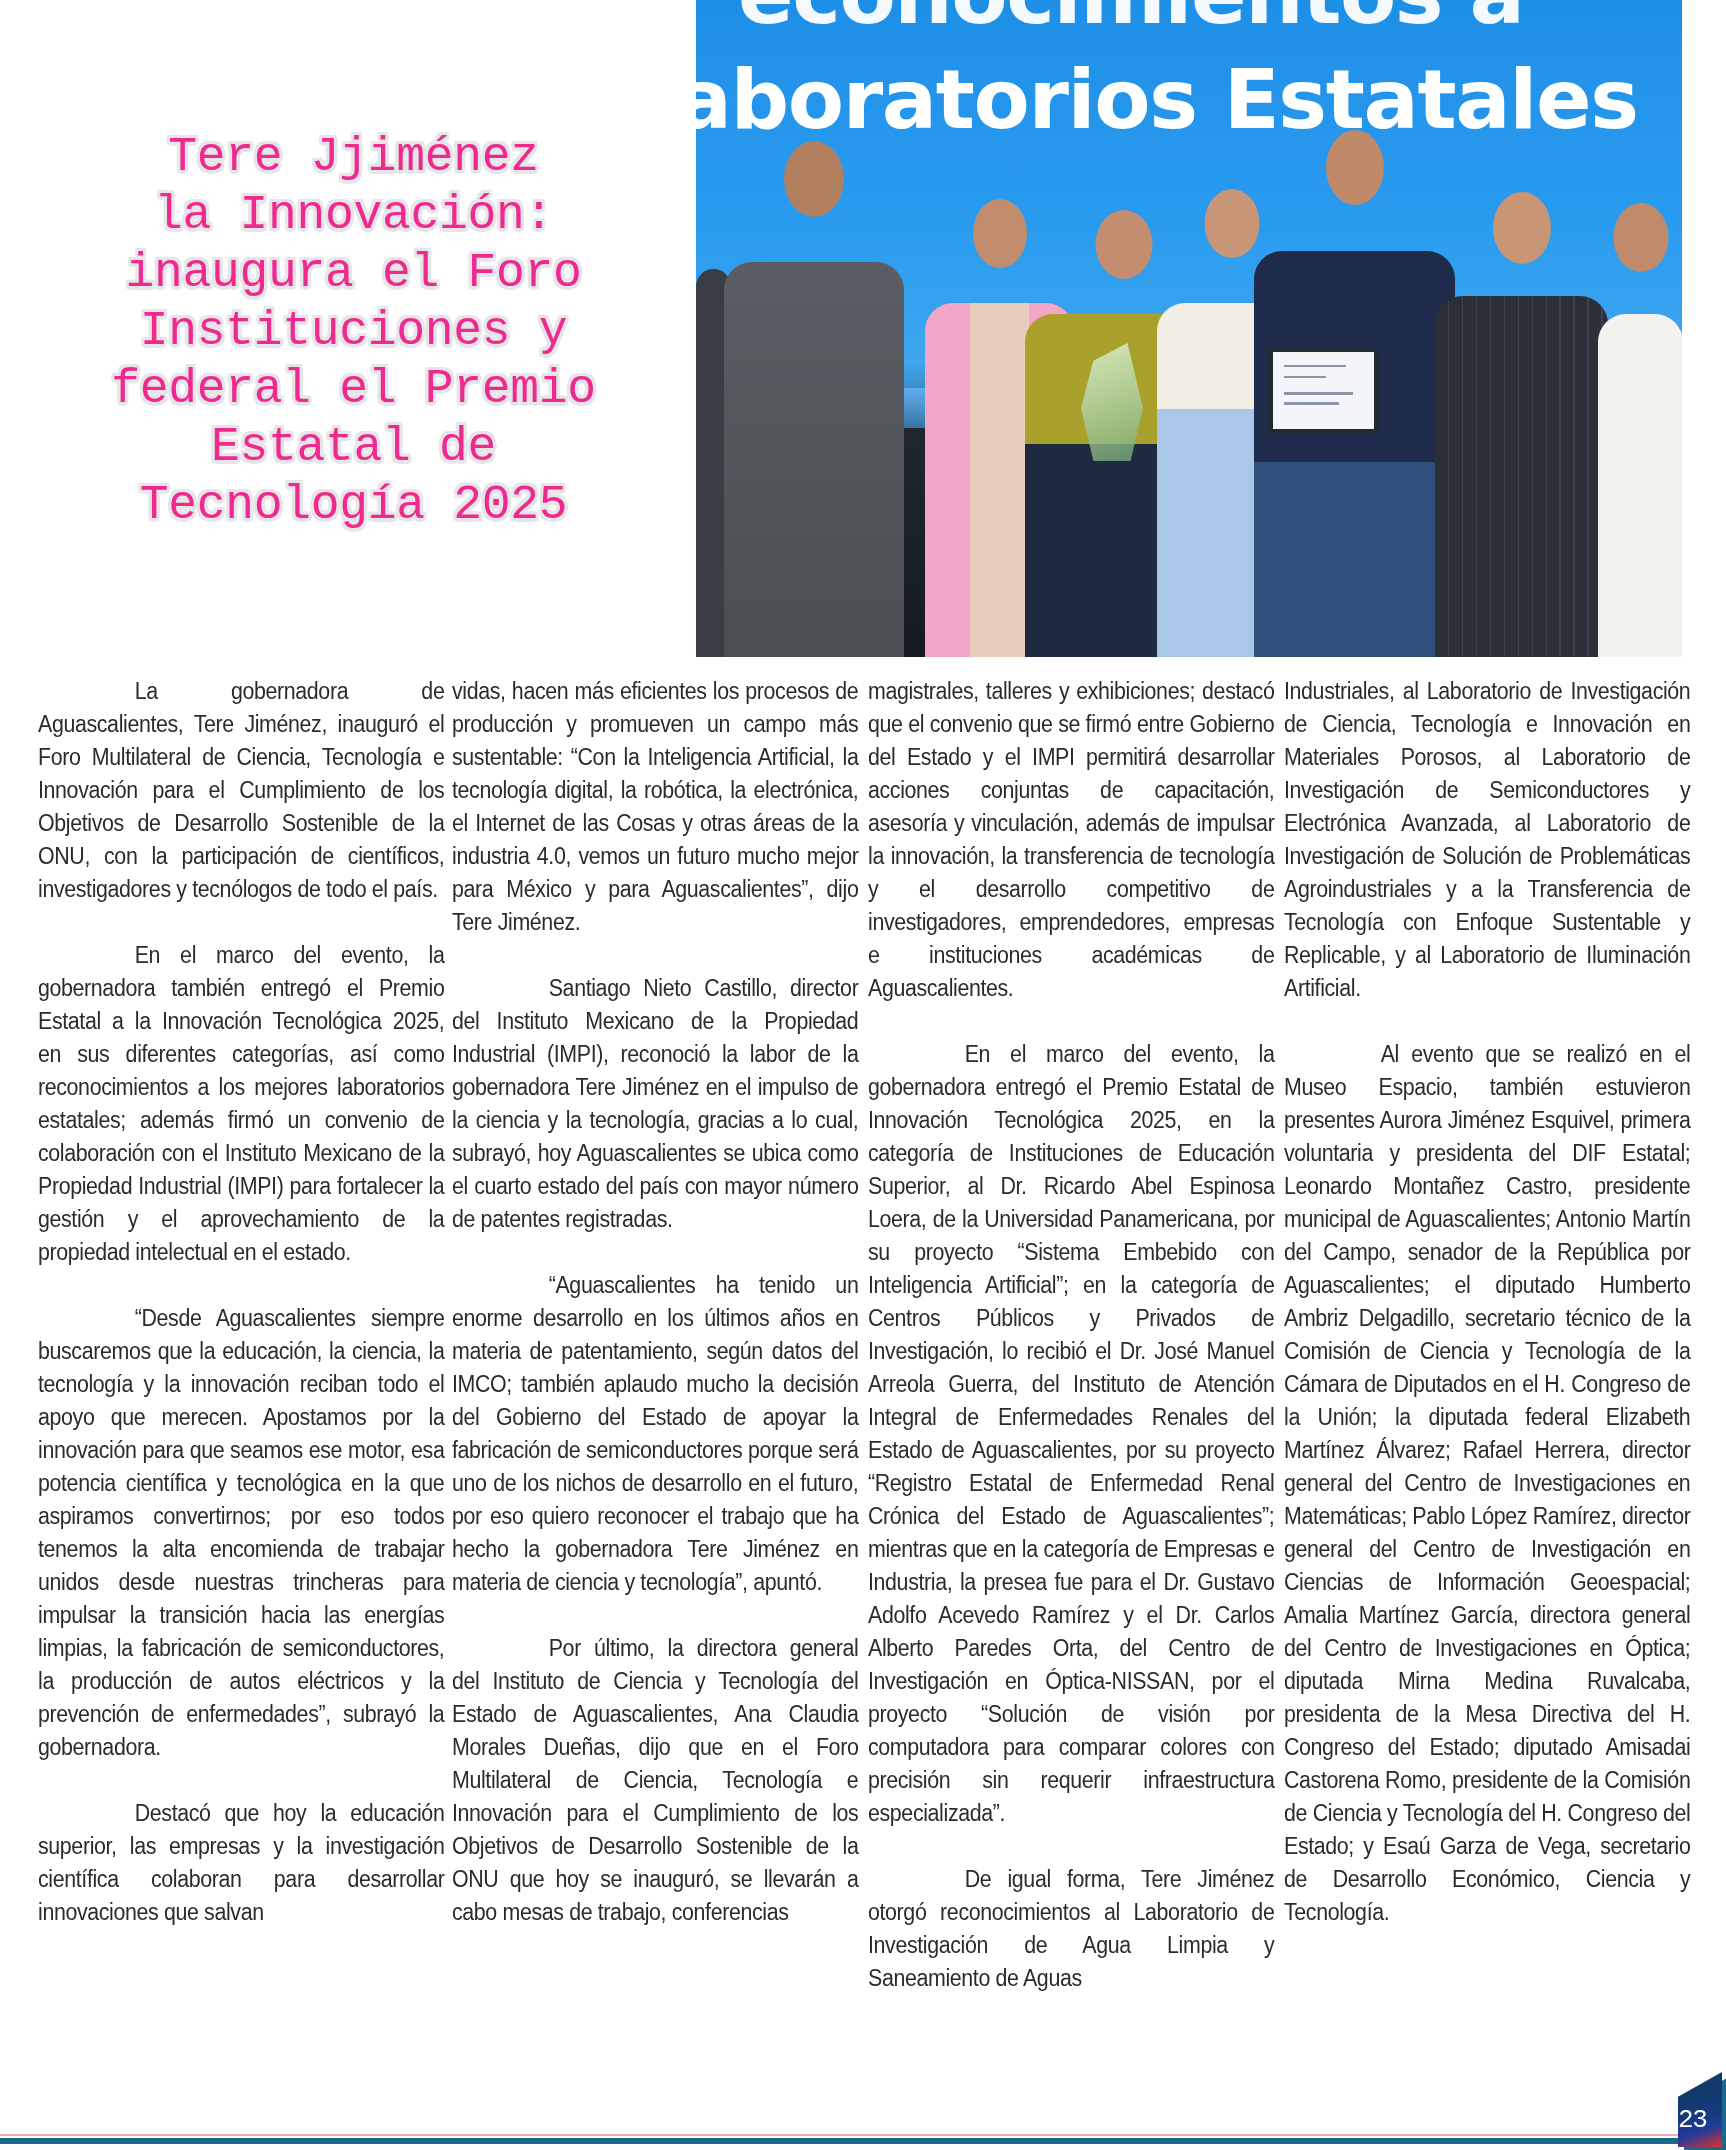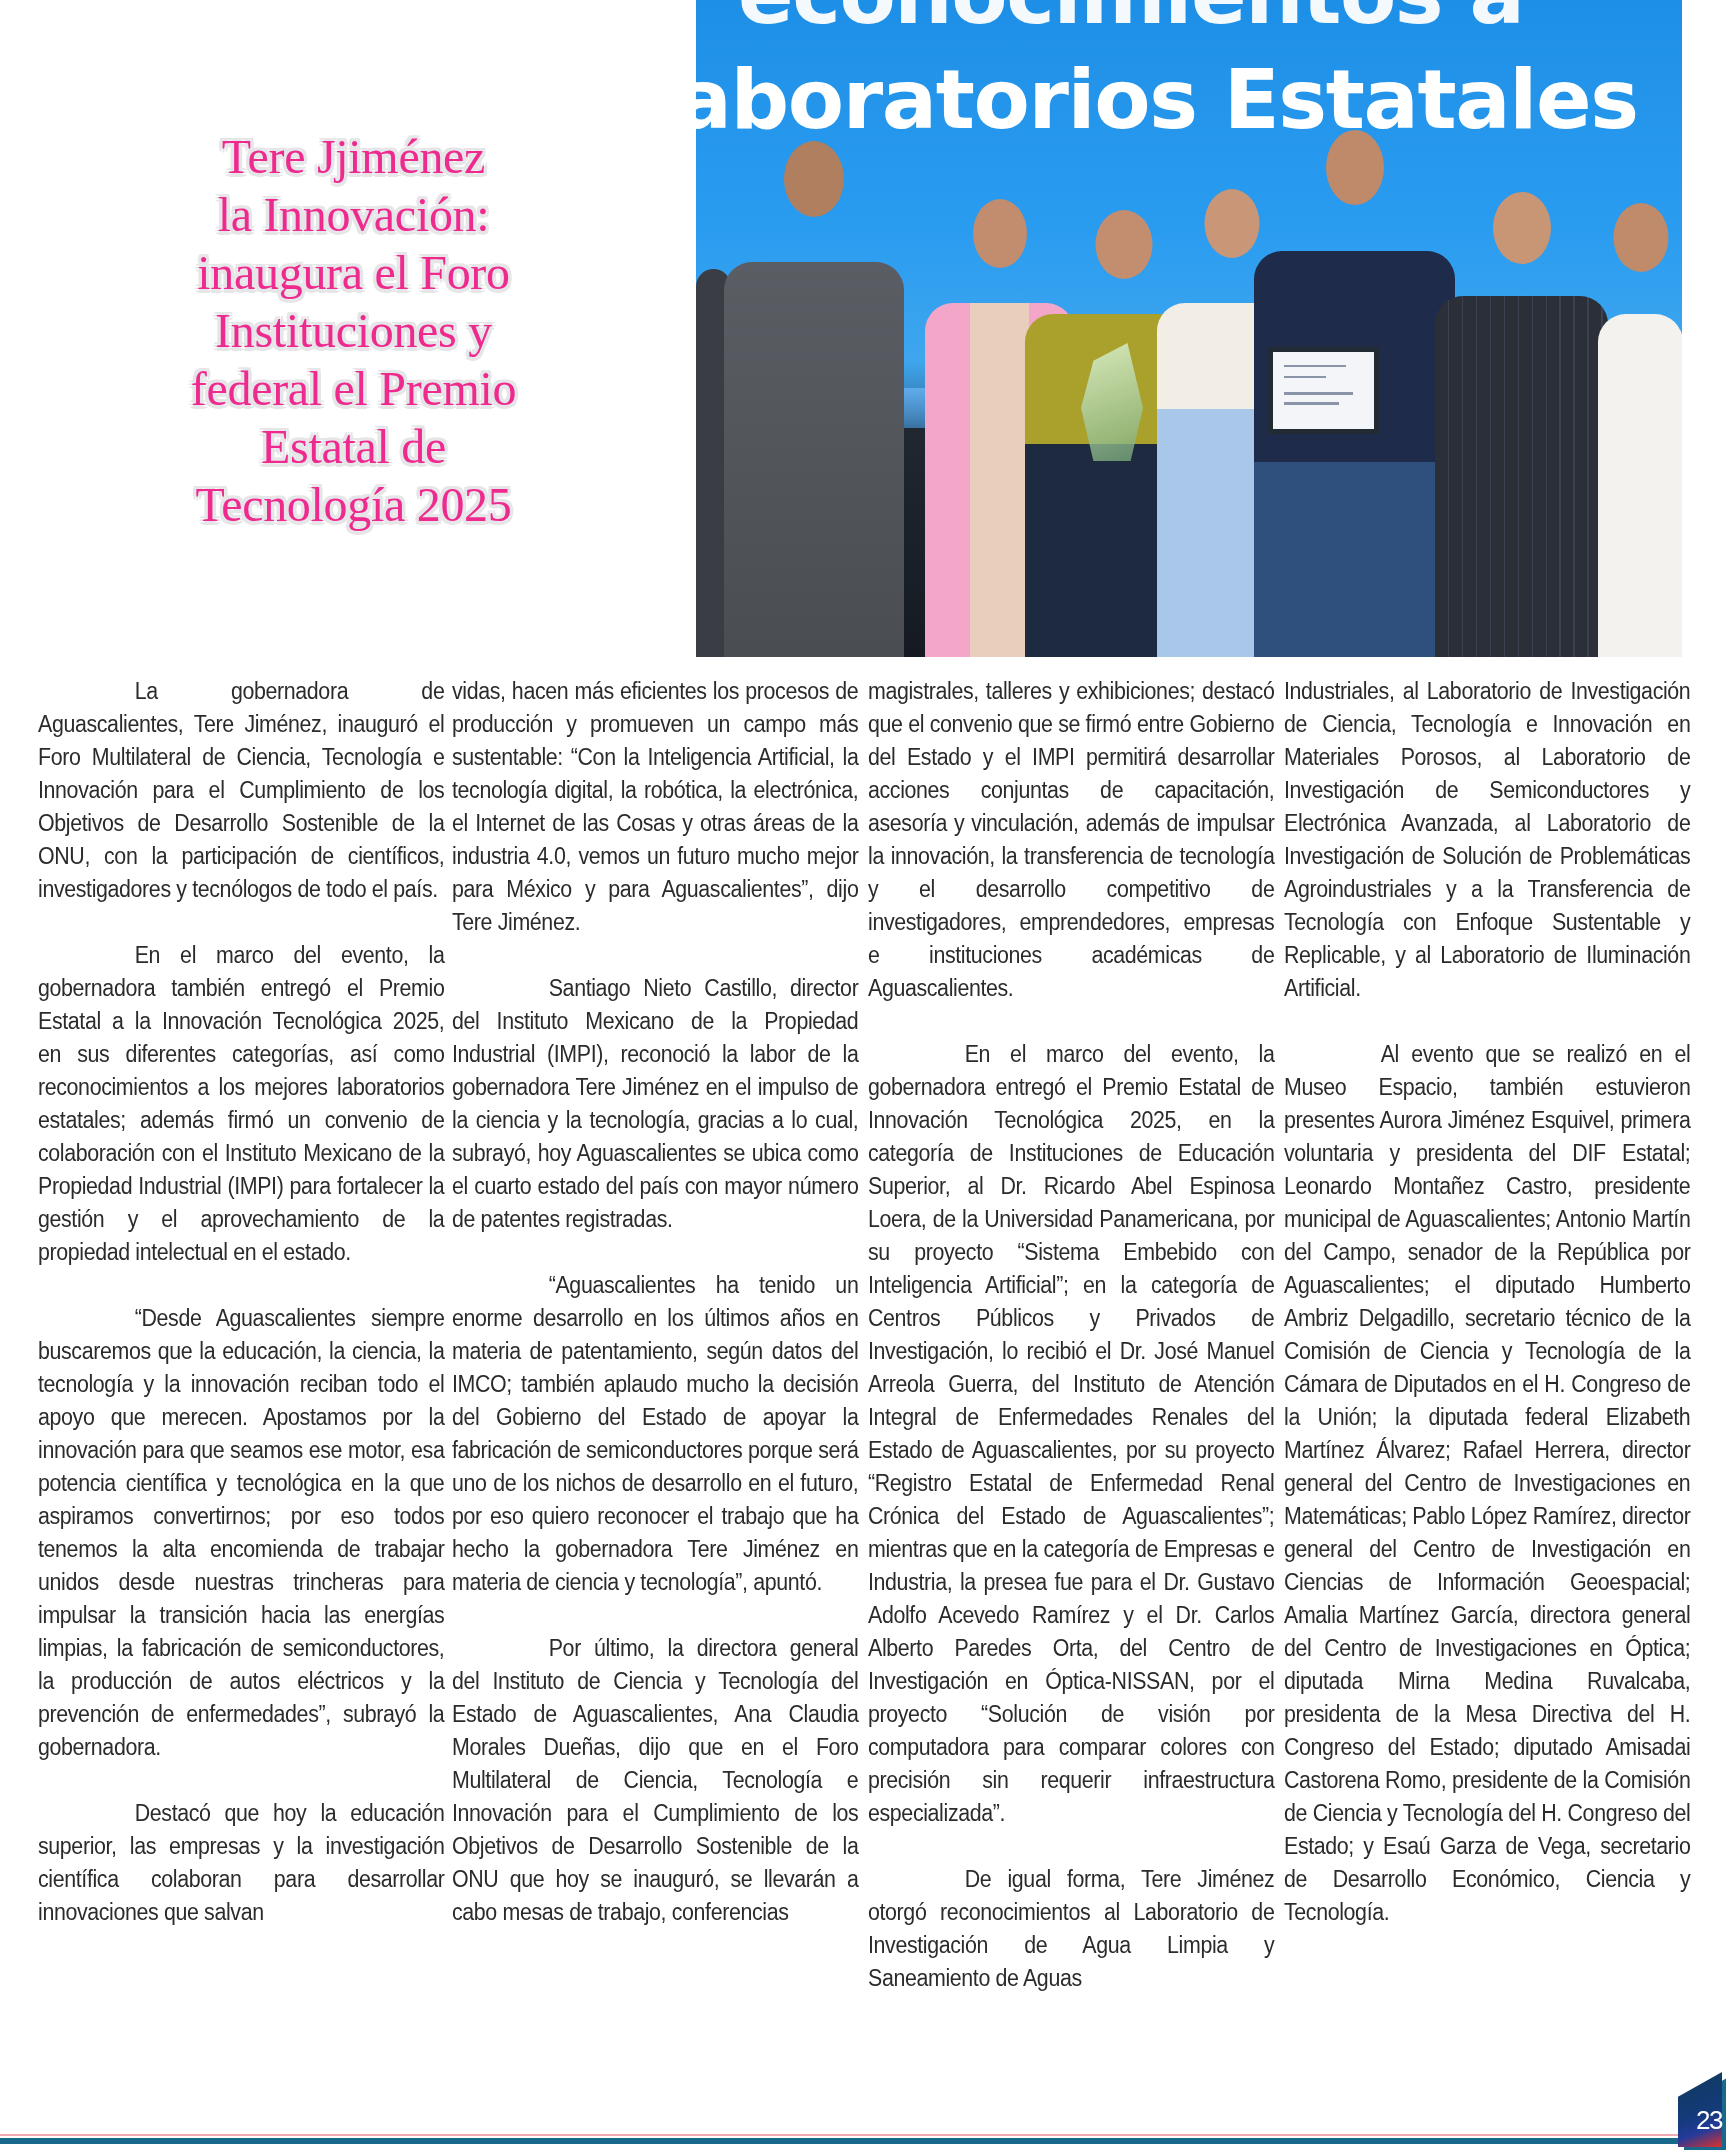--- a/index.html
+++ b/index.html
@@ -5,21 +5,21 @@
   html, body { margin:0; padding:0; }
   body {
     width:1727px; height:2151px; position:relative; overflow:hidden;
     background:#ffffff;
     font-family:"Liberation Sans", sans-serif;
   }
   
   .headline {
     position:absolute; left:76px; top:128px; width:555px;
     text-align:center;
-    font-family:Liberation Serif, serif;
+    font-family:Liberation Mono, monospace;
     font-size:48px; line-height:58px; font-weight:normal;
     color:#ee2a8f;
     text-shadow:
       -2.8px -2.8px 0 #e6e6e8, 2.8px -2.8px 0 #e6e6e8, -2.8px 2.8px 0 #e6e6e8, 2.8px 2.8px 0 #e6e6e8,
       0 -3.5px 0 #e6e6e8, 0 3.5px 0 #e6e6e8, -3.5px 0 0 #e6e6e8, 3.5px 0 0 #e6e6e8;
     letter-spacing:-0.3px;
   }
   
   .photo {
     position:absolute; left:696px; top:0; width:986px; height:657px;
@@ -75,23 +75,23 @@
   .page-badge {
     position:absolute; left:1678px; top:2072px; width:44px; height:75px;
     background:linear-gradient(160deg,#0f3a5a 0%,#143a7a 55%,#243a9a 75%,#e0302a 100%);
     clip-path:polygon(0 33%,100% 0,100% 100%,0 100%);
   }
   .page-badge-shadow {
     position:absolute; left:1684px; top:2078px; width:43px; height:73px;
     background:#18698c; clip-path:polygon(0 33%,100% 0,100% 100%,0 100%);
   }
   .page-number {
-    position:absolute; left:1678px; top:2105px; width:44px; text-align:right;
+    position:absolute; left:1678px; top:2105px; width:44px; text-align:left;
     color:#ffffff; font-size:26px; line-height:30.5px; letter-spacing:-1.4px;
-    font-family:Liberation Sans, sans-serif;
+    font-family:Liberation Mono, monospace;
   }
 </style>
 </head>
 <body>
 
 <div class="headline">
   <div>Tere Jjiménez</div>
   <div>la Innovación:</div>
   <div>inaugura el Foro</div>
   <div>Instituciones y</div>

